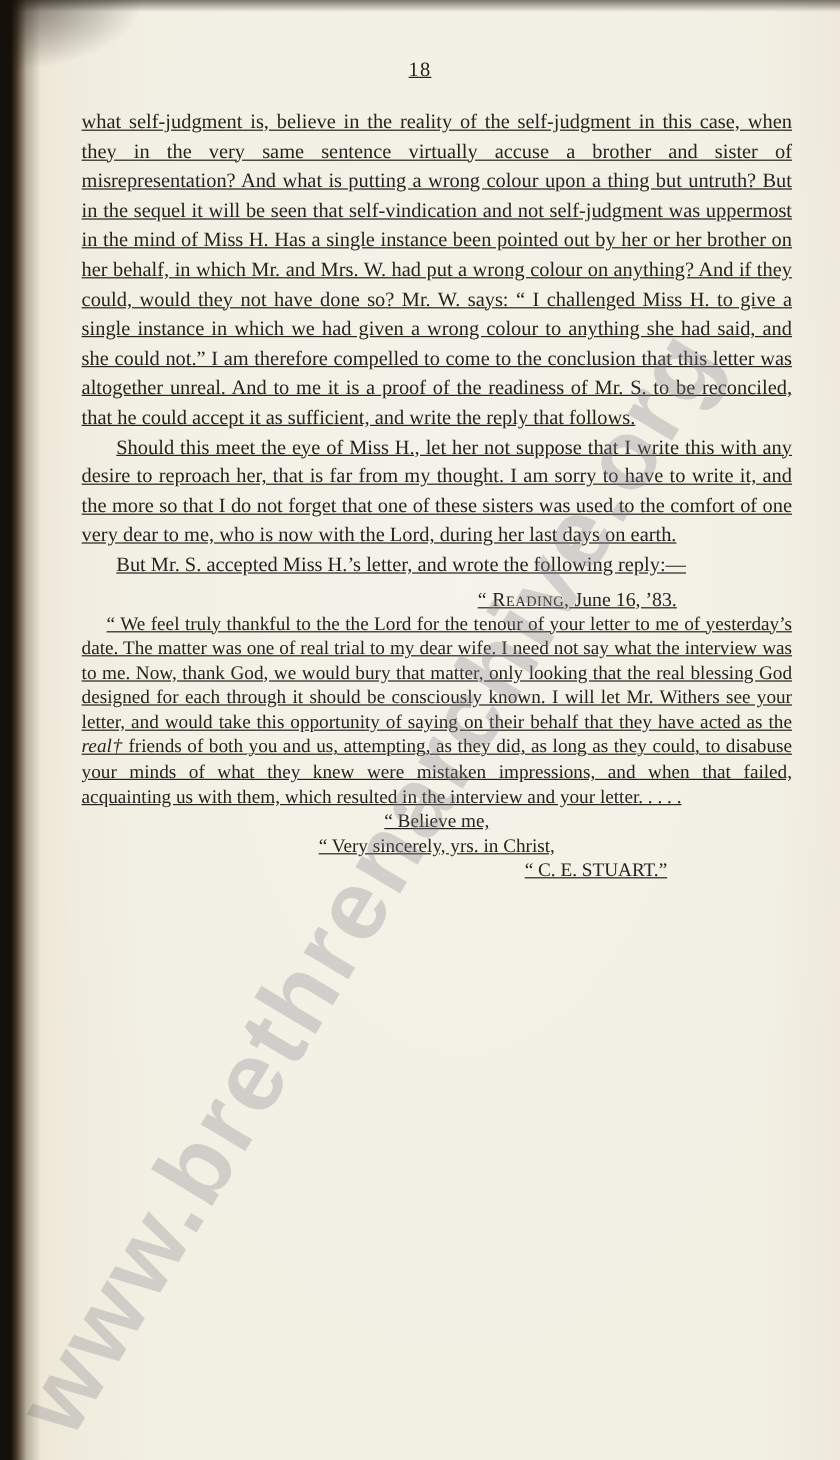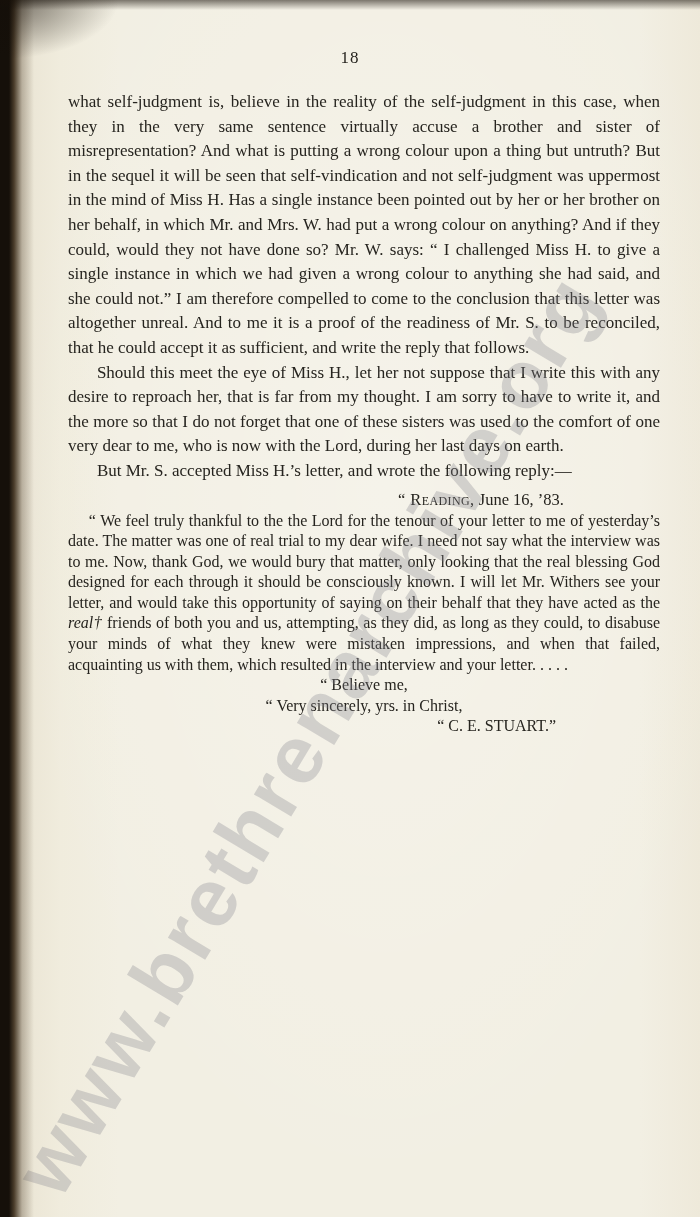--- a/index.html
+++ b/index.html
@@ -7,20 +7,21 @@
     position: relative;
     width: 700px;
     height: 1217px;
     margin: 0 auto;
     background:
       radial-gradient(ellipse at 55% 40%, rgba(255,255,255,0.25), rgba(0,0,0,0) 70%),
       linear-gradient(90deg, #e7e0cf 0px, #f0ecdd 60px, #f2efe3 120px, #f2efe3 640px, #eee9da 700px);
     overflow: hidden;
     font-family: "Liberation Serif", "DejaVu Serif", serif;
     color: #26241f;
+    text-decoration: underline;
   }
   
   .binding-edge {
     position: absolute; left: 0; top: 0; bottom: 0; width: 34px;
     background: linear-gradient(90deg, #15100a 0px, #15100a 9px, #4a3c2a 14px, rgba(90,75,55,0.35) 22px, rgba(90,75,55,0) 34px);
     z-index: 3;
   }
   .top-edge {
     position: absolute; left: 0; top: 0; right: 0; height: 10px;
     background: linear-gradient(180deg, rgba(25,18,10,0.55), rgba(25,18,10,0));

